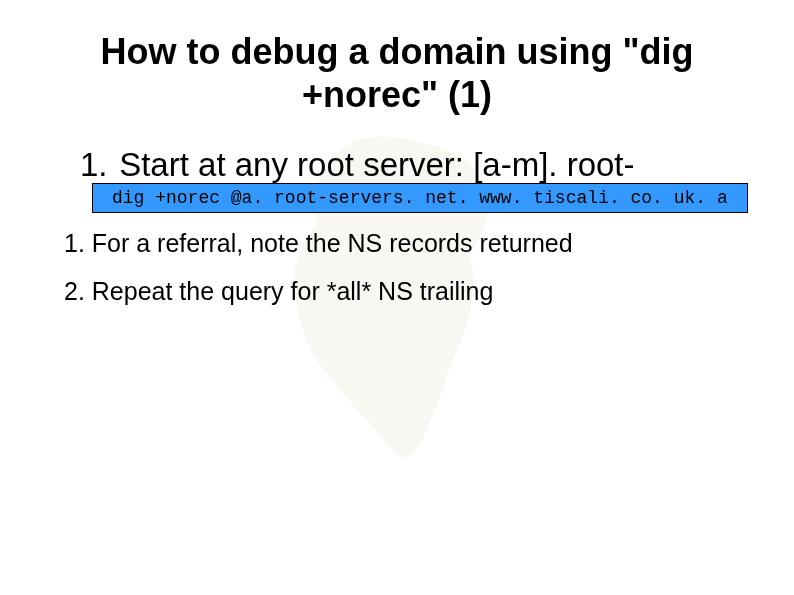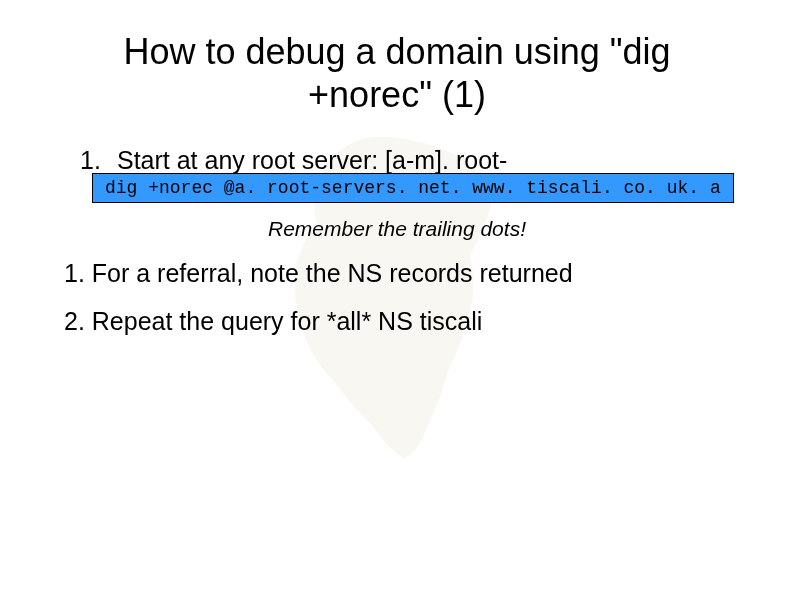--- a/index.html
+++ b/index.html
@@ -32,41 +32,41 @@
       height: 100%;
     }
     .content {
       position: relative;
       z-index: 1;
       padding: 20px 60px;
     }
     .title {
       text-align: center;
       font-size: 36px;
-      font-weight: normal;
+      font-weight: bold;
       margin-top: 10px;
       margin-bottom: 28px;
       line-height: 1.2;
     }
     .list-item-1 {
-      font-size: 25px;
+      font-size: 33px;
       margin-left: 20px;
       margin-bottom: 0;
       line-height: 1.3;
     }
     .list-num {
       display: inline-block;
       width: 30px;
     }
     .code-box {
       background: #3399ff;
       border: 1px solid #000000;
       font-family: "Courier New", Courier, monospace;
       font-size: 18px;
-      padding: 4px 12px;
+      padding: 4px 19px;
       margin-left: 32px;
       margin-right: 10px;
       margin-top: -4px;
       margin-bottom: 14px;
       display: inline-block;
       white-space: pre;
     }
     .note {
       text-align: center;
       font-style: italic;
@@ -94,25 +94,24 @@
 <div class="content">
   <h1 class="title">How to debug a domain using "dig +norec" (1)</h1>
 
   <div class="list-item-1">
     <span class="list-num">1.</span>
     <span>Start at any root server: [a-m]. root-</span>
   </div>
 
   <div class="code-box">dig +norec @a. root-servers. net. www. tiscali. co. uk. a</div>
 
-  <div class="note">Remember the trailing dots!</div>
 
   <div class="list-item">
     <span>1.</span>
     <span>For a referral, note the NS records returned</span>
   </div>
 
   <div class="list-item">
     <span>2.</span>
-    <span>Repeat the query for *all* NS tiscali</span>
+    <span>Repeat the query for *all* NS trailing</span>
   </div>
 
 </div>
 
 </body></html>

